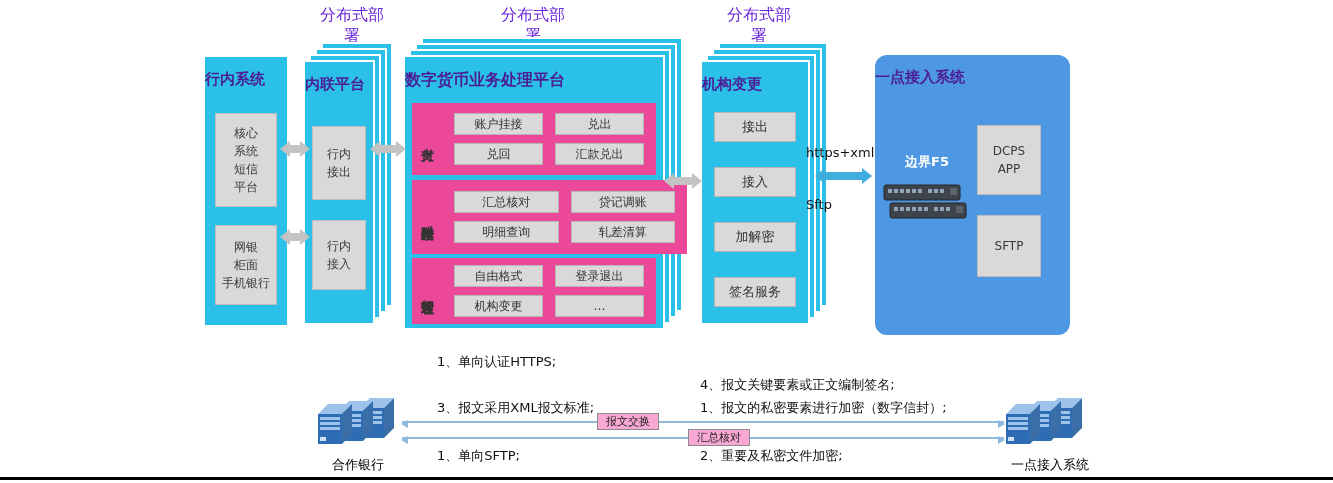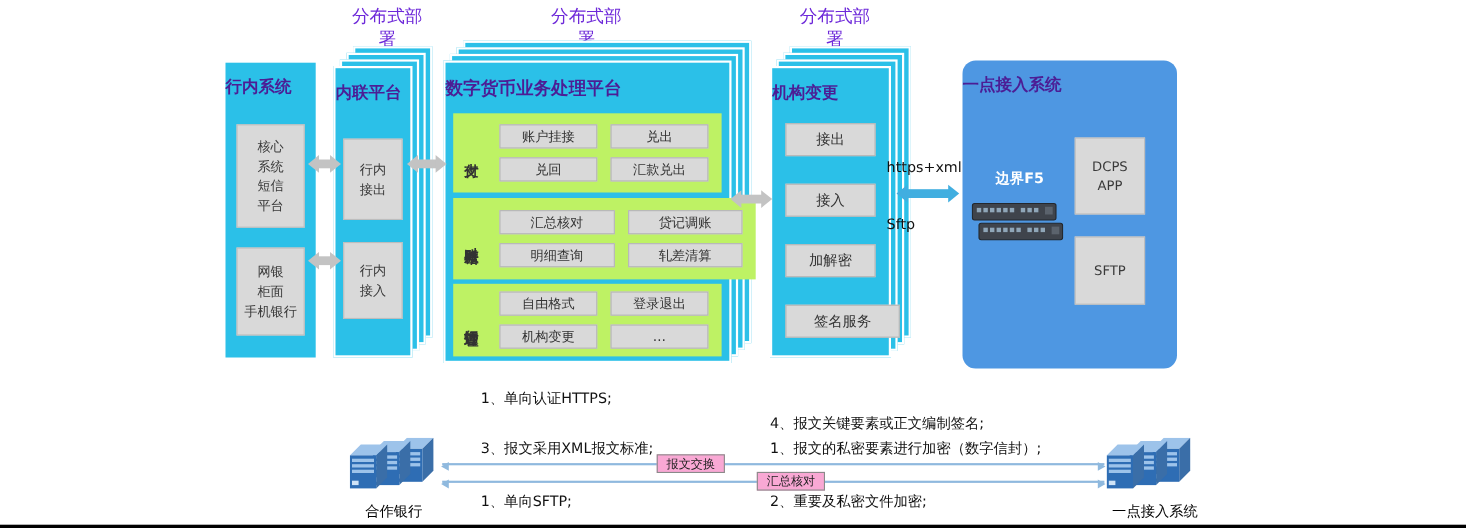--- a/index.html
+++ b/index.html
@@ -17,21 +17,21 @@
   .l3{transform:translate(18px,-18px)}
   .ptitle{color:#4c1d95;font-weight:bold;text-align:left;padding-top:13px;font-size:15px}
 
   
   .graybox{position:absolute;background:#D9D9D9;border:1px solid #bdbdbd;color:#3a3a3a;
            display:flex;align-items:center;justify-content:center;text-align:center;
            font-size:12px;line-height:1.5;box-sizing:border-box}
   .pre{white-space:pre-line}
 
   
-  .wrow{position:absolute;background:#bef264;display:flex;box-sizing:border-box}
+  .wrow{position:absolute;background:#ec4899;display:flex;box-sizing:border-box}
   .vlabel{width:30px;display:flex;align-items:center;justify-content:center;
           writing-mode:vertical-lr;text-orientation:upright;font-weight:bold;
           font-size:13px;color:#333;letter-spacing:1px}
   .bgrid{flex:1;display:grid;grid-template-columns:1fr 1fr;gap:8px 12px;
          padding:8px 12px;align-content:center}
   .btn{background:#D9D9D9;border:1px solid #b5b5b5;font-size:12px;color:#333;height:22px;
        display:flex;align-items:center;justify-content:center;box-sizing:border-box}
   .btn.big{position:absolute;font-size:13px}
 
   
@@ -155,21 +155,21 @@
 
   <div class="platform" style="left:700px;top:60px;width:110px;height:265px">
     <div class="layer l3"></div>
     <div class="layer l2"></div>
     <div class="layer l1"></div>
     <div class="face">
       <div class="ptitle">机构变更</div>
       <div class="btn big" style="left:12px;top:50px;width:82px;height:30px">接出</div>
       <div class="btn big" style="left:12px;top:105px;width:82px;height:30px">接入</div>
       <div class="btn big" style="left:12px;top:160px;width:82px;height:30px">加解密</div>
-      <div class="btn big" style="left:12px;top:215px;width:104px;height:30px">签名服务</div>
+      <div class="btn big" style="left:12px;top:215px;width:82px;height:30px">签名服务</div>
     </div>
   </div>
 
   <div class="access" style="left:875px;top:55px;width:195px;height:280px">
     <div class="ptitle">一点接入系统</div>
     <div class="f5label" style="left:10px;top:98px;width:84px">边界F5</div>
     <svg class="abs" style="left:8px;top:128px" width="84" height="40" viewBox="0 0 84 40">
       <rect x="1" y="2" width="76" height="15" rx="2" fill="#3f444c" stroke="#23272d"></rect>
       <rect x="5" y="6" width="4" height="4" fill="#8fa6b8"></rect>
         <rect x="11" y="6" width="4" height="4" fill="#8fa6b8"></rect>

